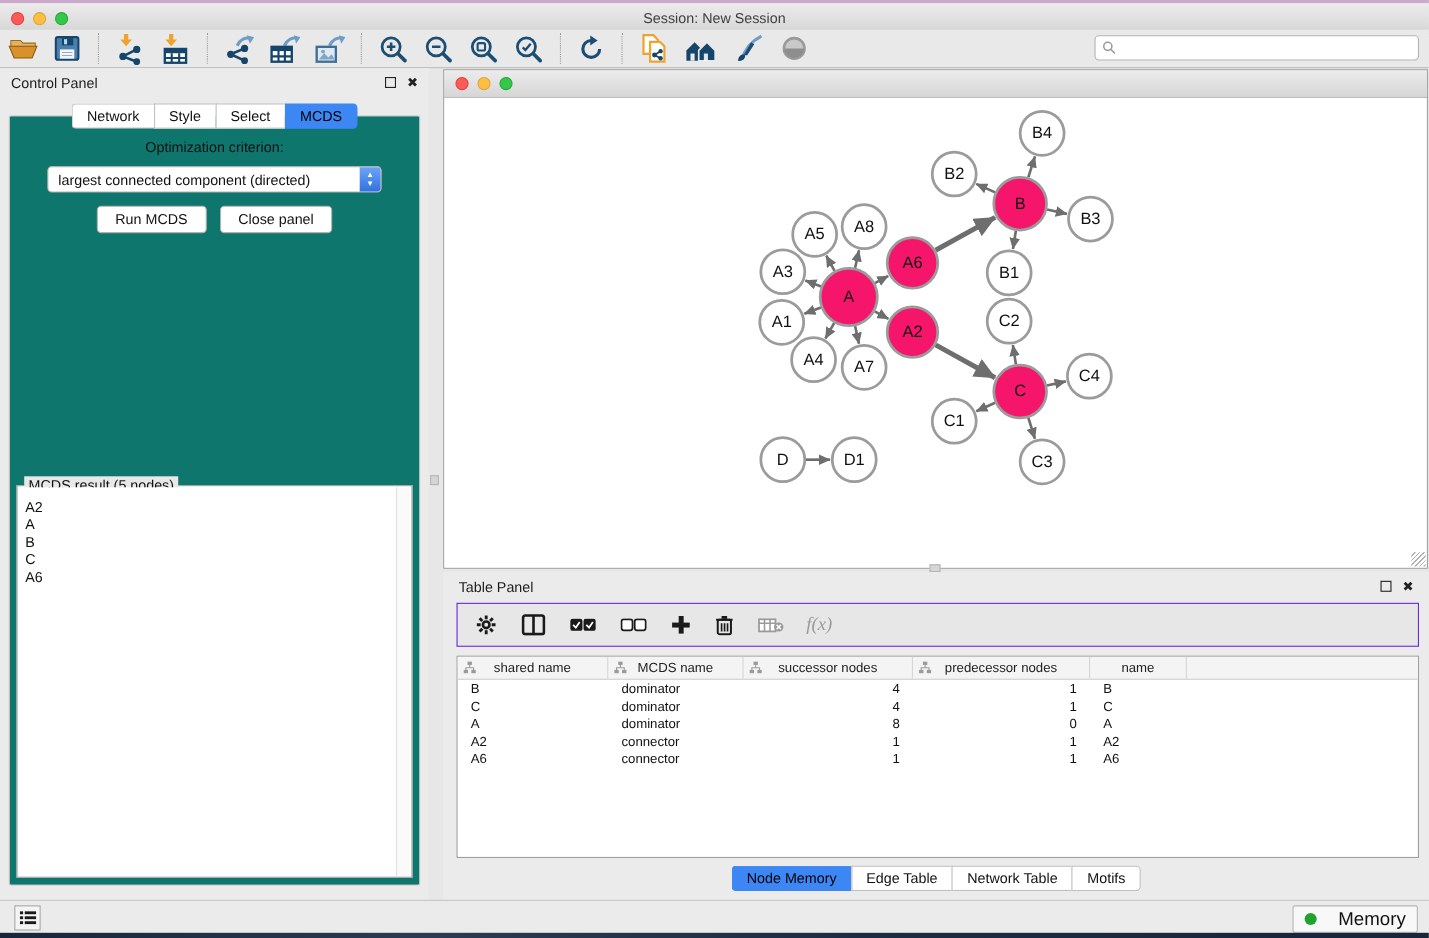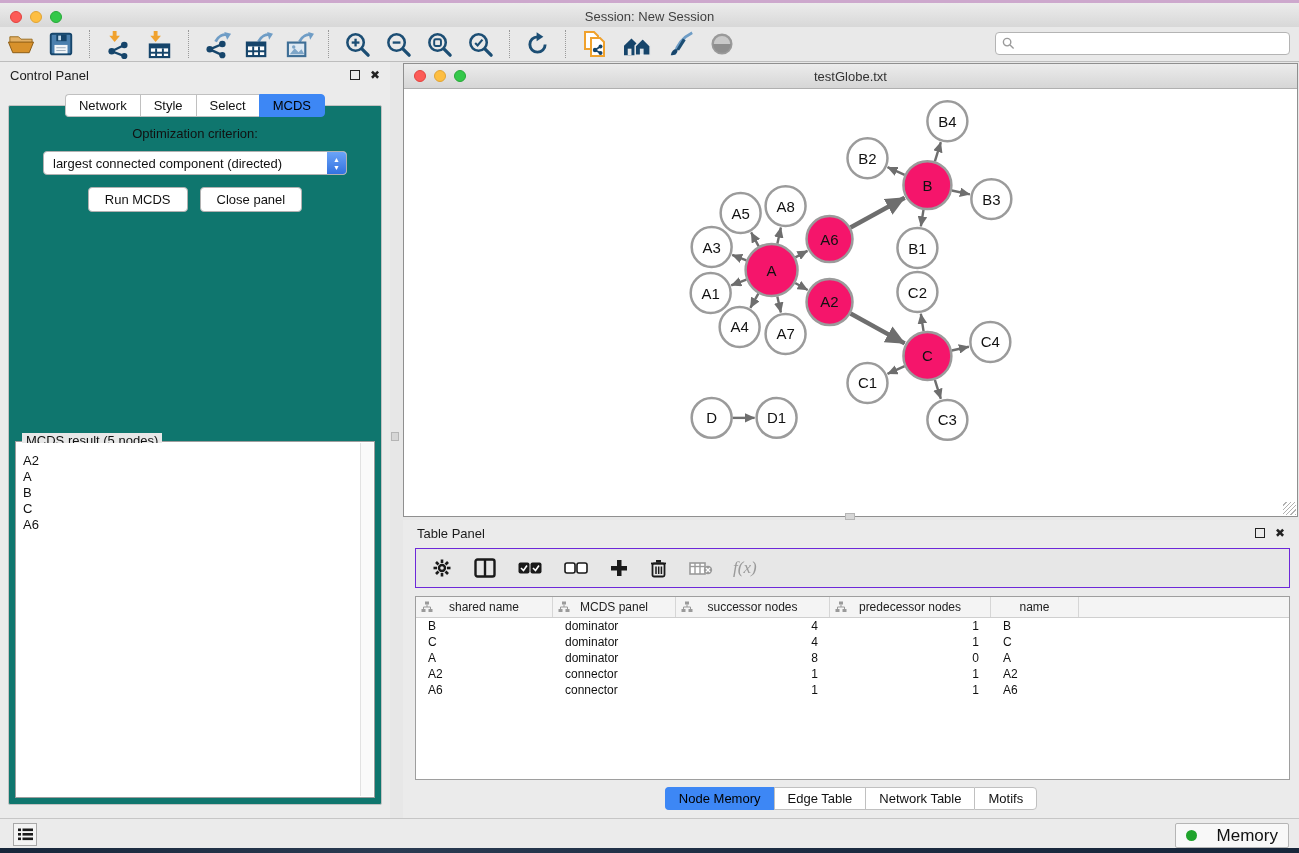--- a/index.html
+++ b/index.html
@@ -316,21 +316,20 @@
 
     <div class="v-split-handle"></div>
 
     <div class="net-window">
       <div class="net-titlebar">
         <div class="lights">
           <span class="light red"></span>
           <span class="light yellow"></span>
           <span class="light green"></span>
         </div>
-        <div class="title">testGlobe.txt</div>
       </div>
       <div class="net-canvas">
         <svg id="net-svg" viewBox="0 0 894 427">
             <defs>
               <marker id="arrow" markerWidth="4.6" markerHeight="4" refX="4.2" refY="2" orient="auto">
                 <path d="M0,0 L4.4,2 L0,4 z" fill="#6e6e6e"></path>
               </marker>
             </defs>
             <line x1="342.73617326736763" y1="190.52570516148435" x2="327.5853403006634" y2="196.23831431286462" stroke="#6e6e6e" stroke-width="2.4" marker-end="url(#arrow)"></line>
             <line x1="342.78885483284466" y1="171.33572768592379" x2="328.5424145806451" y2="165.87459225591394" stroke="#6e6e6e" stroke-width="2.4" marker-end="url(#arrow)"></line>
@@ -524,21 +523,21 @@
               </svg>
               <span>shared name</span>
             </div>
             <div class="th c1">
               <svg class="hicon" width="12" height="12" viewBox="0 0 12 12">
                 <rect x="4" y="0.5" width="4" height="3" fill="#9a9a9a"></rect>
                 <rect x="0.5" y="8" width="4" height="3" fill="#9a9a9a"></rect>
                 <rect x="7.5" y="8" width="4" height="3" fill="#9a9a9a"></rect>
                 <path d="M6 3.5v2.5M2.5 8V6h7v2" fill="none" stroke="#9a9a9a" stroke-width="1"></path>
               </svg>
-              <span>MCDS panel</span>
+              <span>MCDS name</span>
             </div>
             <div class="th c2">
               <svg class="hicon" width="12" height="12" viewBox="0 0 12 12">
                 <rect x="4" y="0.5" width="4" height="3" fill="#9a9a9a"></rect>
                 <rect x="0.5" y="8" width="4" height="3" fill="#9a9a9a"></rect>
                 <rect x="7.5" y="8" width="4" height="3" fill="#9a9a9a"></rect>
                 <path d="M6 3.5v2.5M2.5 8V6h7v2" fill="none" stroke="#9a9a9a" stroke-width="1"></path>
               </svg>
               <span>successor nodes</span>
             </div>

